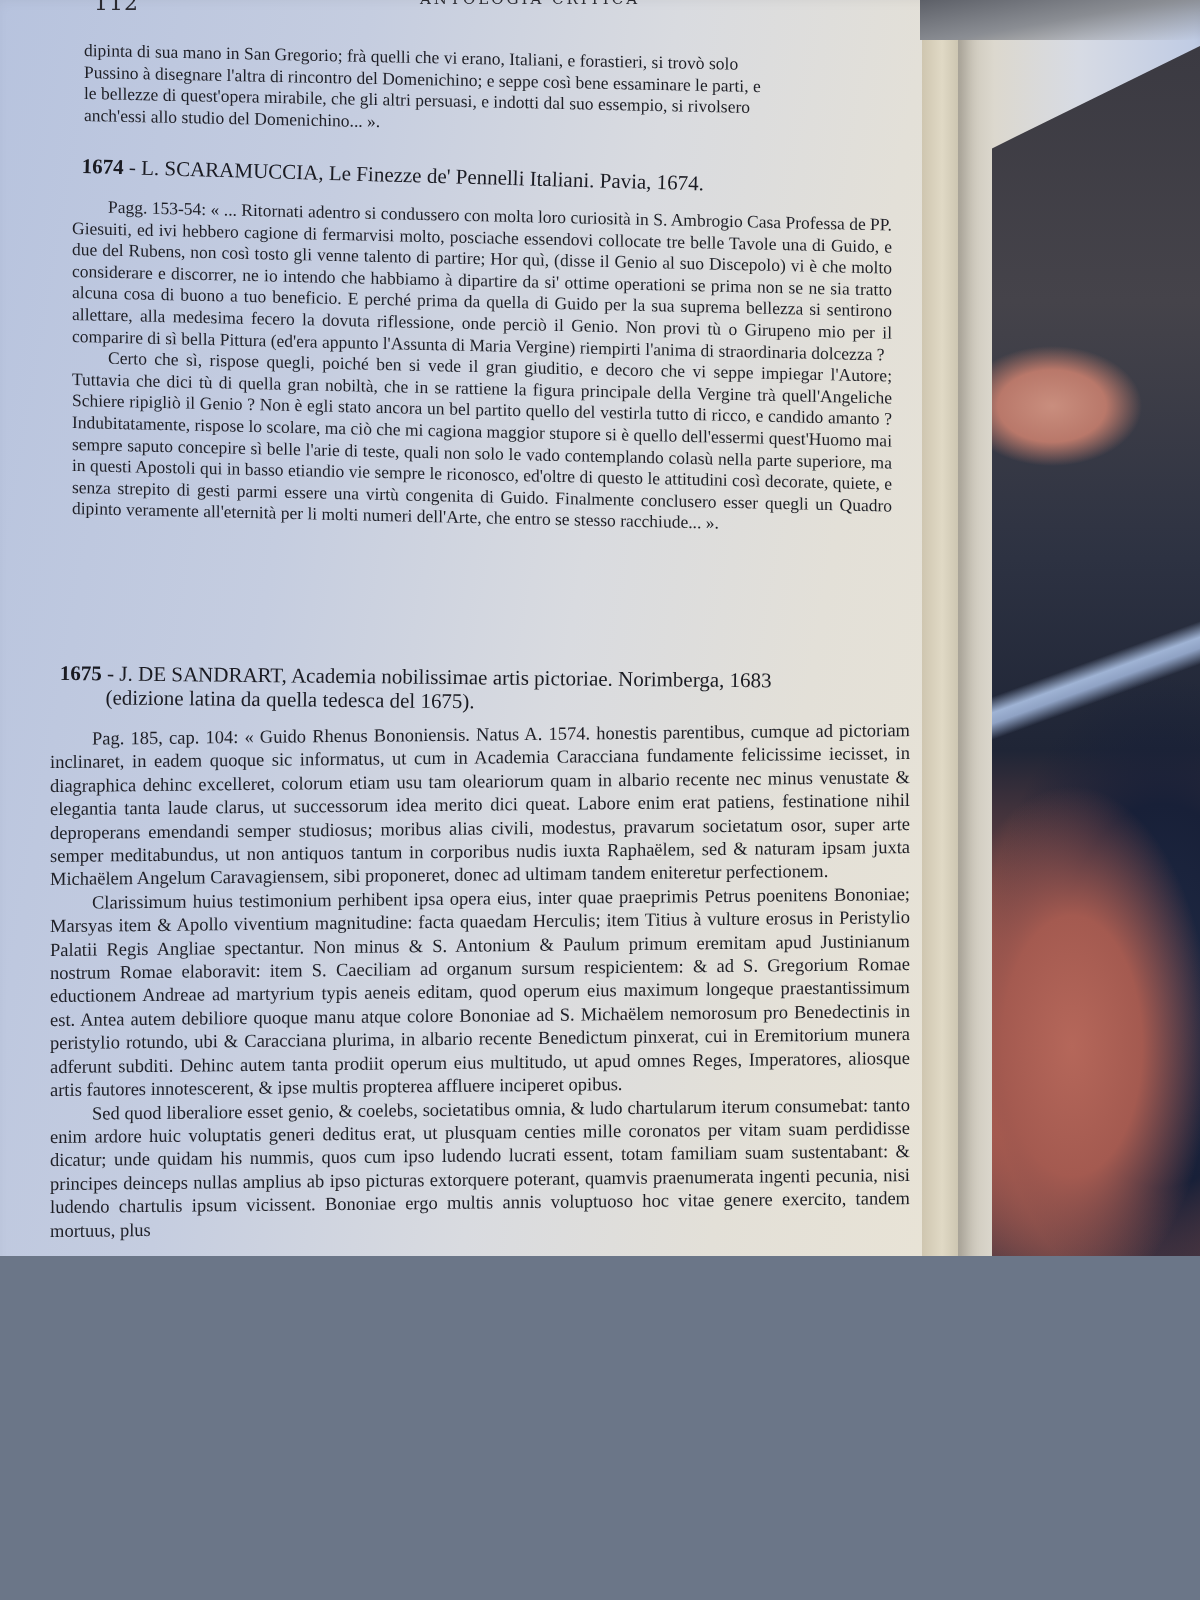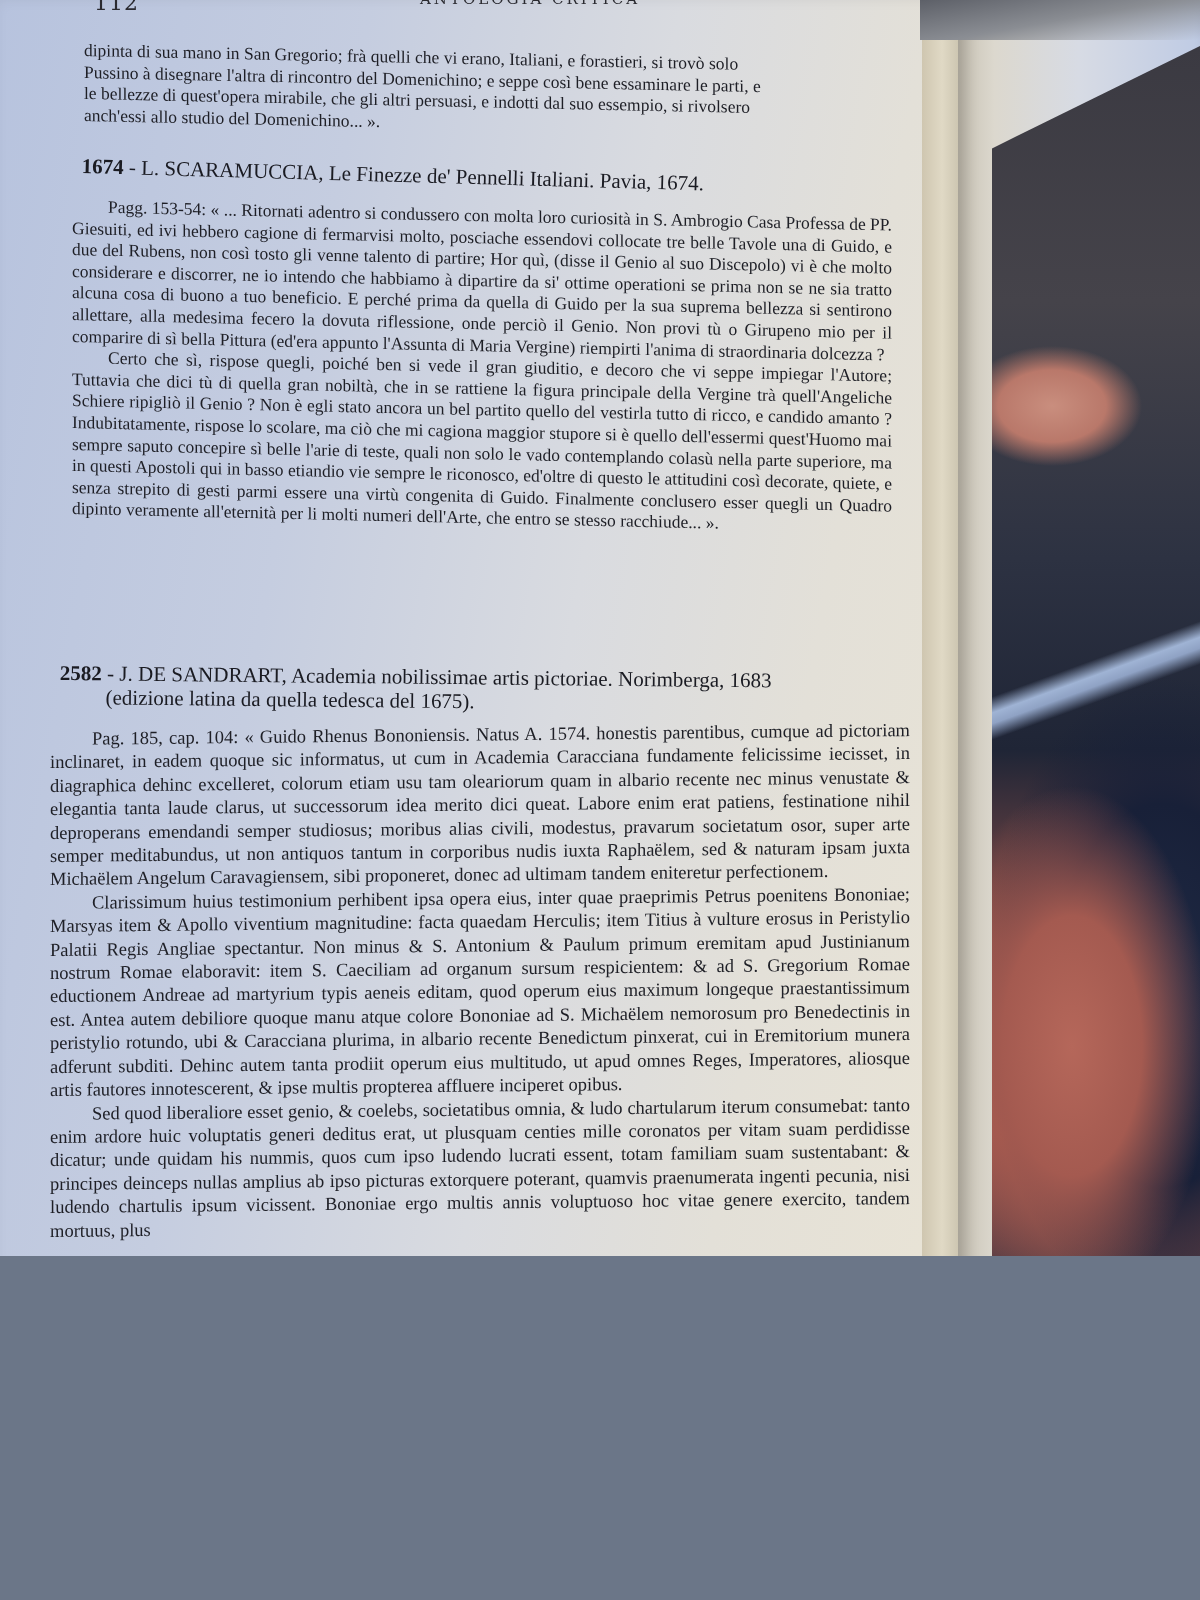--- a/index.html
+++ b/index.html
@@ -214,21 +214,21 @@
       <span> - </span>
       <span>L. SCARAMUCCIA, Le Finezze de' Pennelli Italiani. Pavia, 1674.</span>
     </div>
 
     <div class="text-block block-1674">
       <p class="indent">Pagg. 153-54: « ... Ritornati adentro si condussero con molta loro curiosità in S. Ambrogio Casa Professa de PP. Giesuiti, ed ivi hebbero cagione di fermarvisi molto, posciache essendovi collocate tre belle Tavole una di Guido, e due del Rubens, non così tosto gli venne talento di partire; Hor quì, (disse il Genio al suo Discepolo) vi è che molto considerare e discorrer, ne io intendo che habbiamo à dipartire da si' ottime operationi se prima non se ne sia tratto alcuna cosa di buono a tuo beneficio. E perché prima da quella di Guido per la sua suprema bellezza si sentirono allettare, alla medesima fecero la dovuta riflessione, onde perciò il Genio. Non provi tù o Girupeno mio per il comparire di sì bella Pittura (ed'era appunto l'Assunta di Maria Vergine) riempirti l'anima di straordinaria dolcezza ?</p>
       <p class="indent">Certo che sì, rispose quegli, poiché ben si vede il gran giuditio, e decoro che vi seppe impiegar l'Autore; Tuttavia che dici tù di quella gran nobiltà, che in se rattiene la figura principale della Vergine trà quell'Angeliche Schiere ripigliò il Genio ? Non è egli stato ancora un bel partito quello del vestirla tutto di ricco, e candido amanto ? Indubitatamente, rispose lo scolare, ma ciò che mi cagiona maggior stupore si è quello dell'essermi quest'Huomo mai sempre saputo concepire sì belle l'arie di teste, quali non solo le vado contemplando colasù nella parte superiore, ma in questi Apostoli qui in basso etiandio vie sempre le riconosco, ed'oltre di questo le attitudini così decorate, quiete, e senza strepito di gesti parmi essere una virtù congenita di Guido. Finalmente conclusero esser quegli un Quadro dipinto veramente all'eternità per li molti numeri dell'Arte, che entro se stesso racchiude... ».</p>
     </div>
 
     <div class="entry-heading heading-1675">
-      <span class="year">2582</span>
+      <span class="year">1675</span>
       <span> - </span>
       <span>J. DE SANDRART, Academia nobilissimae artis pictoriae. Norimberga, 1683</span>
       <span class="sub">(edizione latina da quella tedesca del 1675).</span>
     </div>
 
     <div class="text-block block-1675">
       <p class="indent">Pag. 185, cap. 104: « Guido Rhenus Bononiensis. Natus A. 1574. honestis parentibus, cumque ad pictoriam inclinaret, in eadem quoque sic informatus, ut cum in Academia Caracciana fundamente felicissime iecisset, in diagraphica dehinc excelleret, colorum etiam usu tam oleariorum quam in albario recente nec minus venustate &amp; elegantia tanta laude clarus, ut successorum idea merito dici queat. Labore enim erat patiens, festinatione nihil deproperans emendandi semper studiosus; moribus alias civili, modestus, pravarum societatum osor, super arte semper meditabundus, ut non antiquos tantum in corporibus nudis iuxta Raphaëlem, sed &amp; naturam ipsam juxta Michaëlem Angelum Caravagiensem, sibi proponeret, donec ad ultimam tandem eniteretur perfectionem.</p>
       <p class="indent">Clarissimum huius testimonium perhibent ipsa opera eius, inter quae praeprimis Petrus poenitens Bononiae; Marsyas item &amp; Apollo viventium magnitudine: facta quaedam Herculis; item Titius à vulture erosus in Peristylio Palatii Regis Angliae spectantur. Non minus &amp; S. Antonium &amp; Paulum primum eremitam apud Justinianum nostrum Romae elaboravit: item S. Caeciliam ad organum sursum respicientem: &amp; ad S. Gregorium Romae eductionem Andreae ad martyrium typis aeneis editam, quod operum eius maximum longeque praestantissimum est. Antea autem debiliore quoque manu atque colore Bononiae ad S. Michaëlem nemorosum pro Benedectinis in peristylio rotundo, ubi &amp; Caracciana plurima, in albario recente Benedictum pinxerat, cui in Eremitorium munera adferunt subditi. Dehinc autem tanta prodiit operum eius multitudo, ut apud omnes Reges, Imperatores, aliosque artis fautores innotescerent, &amp; ipse multis propterea affluere inciperet opibus.</p>
       <p class="indent">Sed quod liberaliore esset genio, &amp; coelebs, societatibus omnia, &amp; ludo chartularum iterum consumebat: tanto enim ardore huic voluptatis generi deditus erat, ut plusquam centies mille coronatos per vitam suam perdidisse dicatur; unde quidam his nummis, quos cum ipso ludendo lucrati essent, totam familiam suam sustentabant: &amp; principes deinceps nullas amplius ab ipso picturas extorquere poterant, quamvis praenumerata ingenti pecunia, nisi ludendo chartulis ipsum vicissent. Bononiae ergo multis annis voluptuoso hoc vitae genere exercito, tandem mortuus, plus</p>
     </div>

